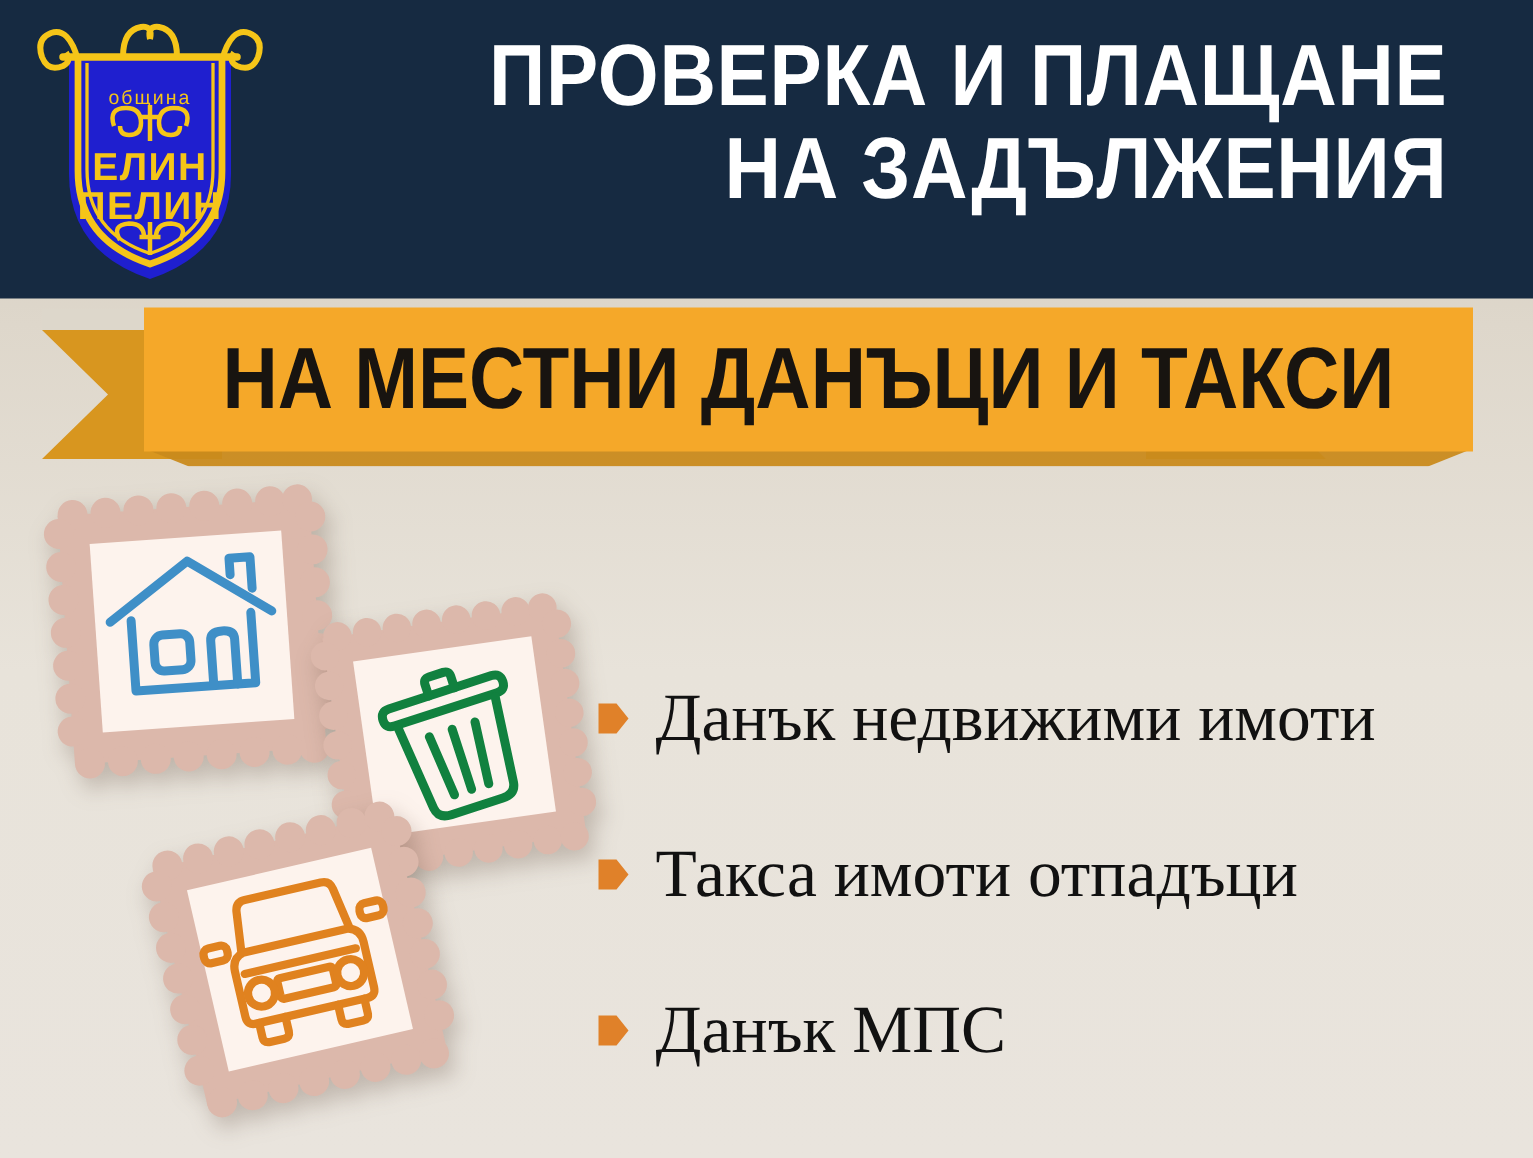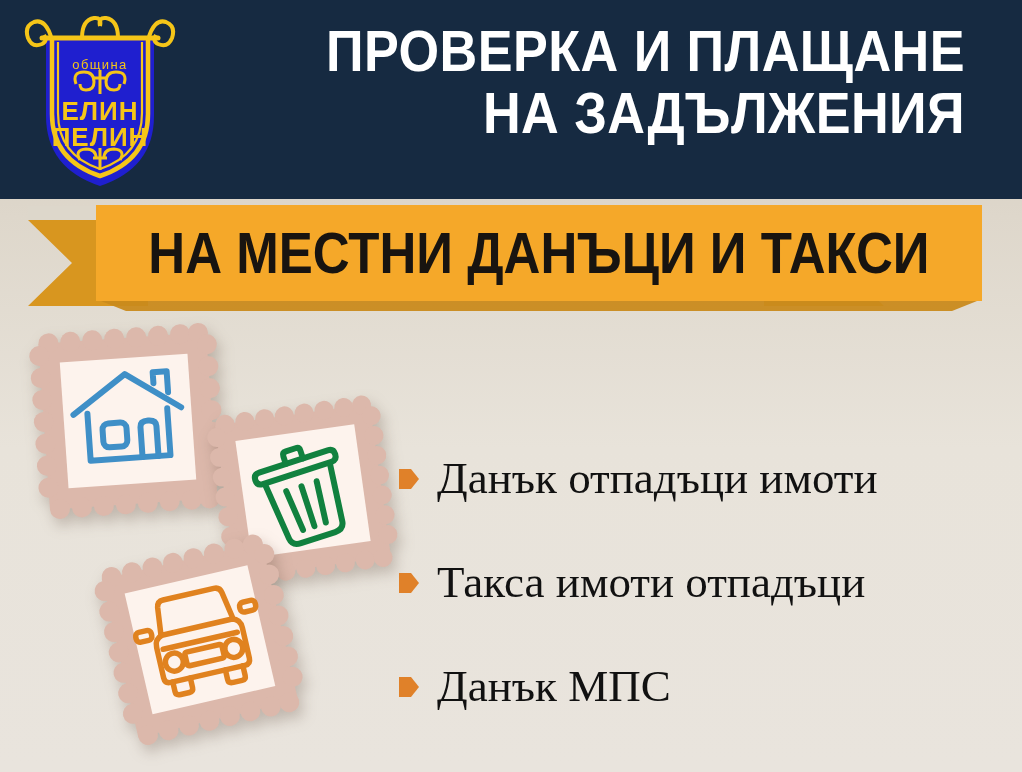--- a/index.html
+++ b/index.html
@@ -385,21 +385,21 @@
   </div>
 
   <div class="bullets">
 
     <div class="bullet-row">
       <span class="bullet-mark">
         <svg width="22" height="26" viewBox="0 0 22 26" xmlns="http://www.w3.org/2000/svg">
           <path d="M1 3 L13 3 L21 13 L13 23 L1 23 Z" fill="#e08129"></path>
         </svg>
       </span>
-      <span class="bullet-label">Данък отпадъци имоти</span>
+      <span class="bullet-label">Данък недвижими имоти</span>
     </div>
 
     <div class="bullet-row">
       <span class="bullet-mark">
         <svg width="22" height="26" viewBox="0 0 22 26" xmlns="http://www.w3.org/2000/svg">
           <path d="M1 3 L13 3 L21 13 L13 23 L1 23 Z" fill="#e08129"></path>
         </svg>
       </span>
       <span class="bullet-label">Такса имоти отпадъци</span>
     </div>

